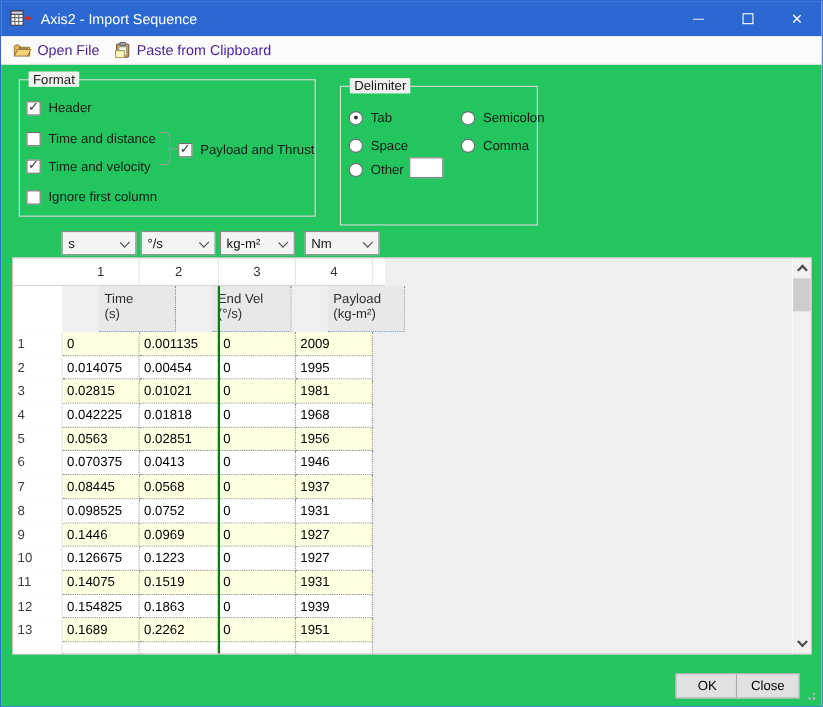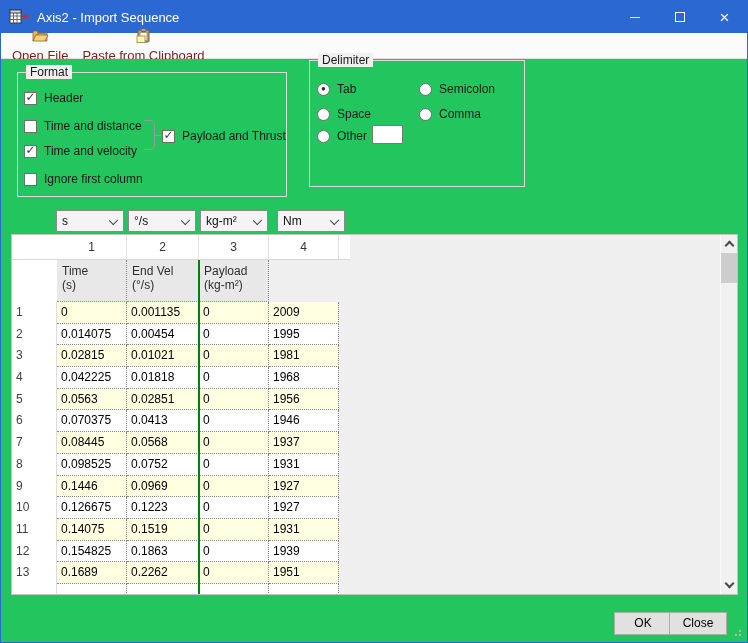--- a/index.html
+++ b/index.html
@@ -14,21 +14,21 @@
   .win-icon{ width:20px; height:16px; margin-left:8px; position:relative; flex:0 0 auto; }
   .title-text{ font-size:13px; margin-left:8px; flex:1 1 auto; white-space:nowrap; }
   .caption-btn{ width:45px; height:32px; display:flex; align-items:center; justify-content:center; cursor:default; }
   .glyph-min{ width:10px; height:1px; background:#dce6f5; }
   .glyph-max{ width:10px; height:10px; border:1px solid #fff; }
   .glyph-close{ color:#fff; font-size:17px; line-height:17px; }
 
   
   .toolbar{ height:26px; background:#fbfbfb; border-bottom:1px solid #e2e2e2;
             display:flex; align-items:center; padding-left:4px; }
-  .tool-btn{ display:flex; align-items:center; gap:5px; padding:2px 7px; font-size:13px; color:#7f1d1d;flex-direction:column; }
+  .tool-btn{ display:flex; align-items:center; gap:5px; padding:2px 7px; font-size:13px; color:#4c1d95; }
 
   
   .dlg-body{ position:relative; height:583px; background:#22c55e; }
 
   .groupbox{ position:absolute; border:1px solid #dadada; }
   .groupbox .legend{ position:absolute; top:-8px; left:8px; background:#f0f0f0;
                      padding:0 4px; font-size:12px; color:#1a1a1a; }
 
   .check-row, .radio-row{ position:absolute; display:flex; align-items:center; gap:7px;
                           font-size:12px; color:#1a1a1a; white-space:nowrap; }
@@ -55,21 +55,21 @@
                    border-left:1px solid #444; border-bottom:1px solid #444; transform:rotate(-45deg) scale(1,.9); }
 
   
   .gridpanel{ position:absolute; left:10px; top:175px; width:727px; height:361px;
               background:#efefef; border:1px solid #c3c3c3; overflow:hidden; }
   .numrow{ position:absolute; left:0; top:0; width:338px; height:25px; background:#fff;
            border-bottom:1px solid #d6d6d6; display:flex; }
   .numrow .spacer{ width:45px; }
   .numrow .numcell{ height:24px; text-align:center; font-size:12px; color:#333; line-height:24px;
                     border-right:1px solid #e3e3e3; }
-  .headers{ position:absolute; left:0; top:25px; height:42px; display:flex; }
+  .headers{ position:absolute; left:0; top:25px; height:42px; display:flex;gap:33px; }
   .headers .spacer{ width:45px; background:#fff; }
   .hcell{ background:#e8e8e8; font-size:12px; color:#2e2e2e; padding:4px 0 0 5px; line-height:14px;
           border-right:1px dotted #848484; border-bottom:1px dotted #6f9bc0; }
   .rows{ position:absolute; left:0; top:67px; }
   .grow{ display:flex; height:21.7px; }
   .grow .rn{ width:45px; background:#fff; font-size:12px; color:#3f3f3f; padding-left:4px;
              line-height:21.7px; border-right:1px solid #dcdcdc; }
   .grow .cell{ font-size:12px; color:#000; padding-left:4px; line-height:20.7px;
                border-right:1px dotted #848484; border-bottom:1px dotted #848484; background:#fff; }
   .grow.alt .cell{ background:#ffffe1; }
@@ -180,21 +180,21 @@
       </label>
 
       <label class="check-row" style="left:6px; top:99px;">
         <span class="checkbox">
             <span></span>
           </span>
         <span>Ignore first column</span>
       </label>
     </div>
 
-    <div class="groupbox" style="left:308px; top:1px; width:216px; height:127px;">
+    <div class="groupbox" style="left:308px; top:19px; width:180px; height:127px;">
       <span class="legend">Delimiter</span>
 
       <label class="radio-row" style="left:7px; top:21px;">
         <span class="radio">
             <span>●</span>
           </span>
         <span>Tab</span>
       </label>
       <label class="radio-row" style="left:109px; top:21px;">
         <span class="radio">

